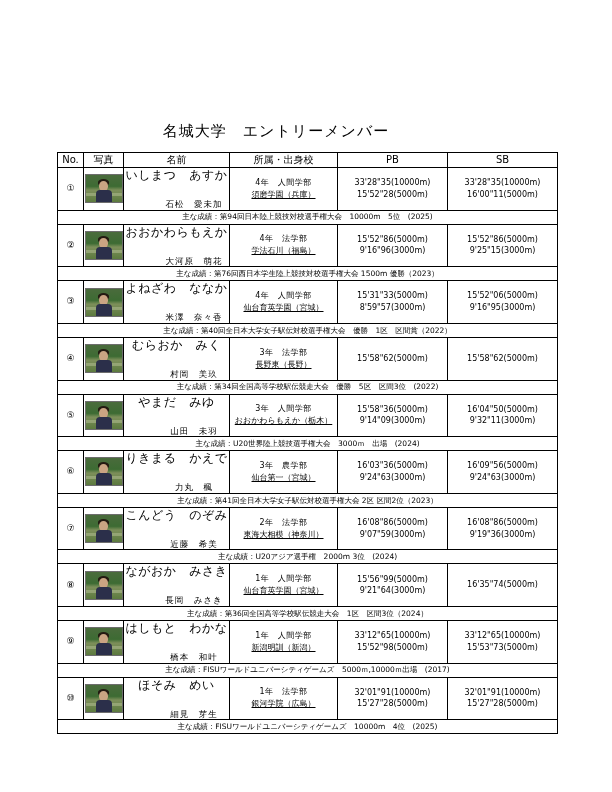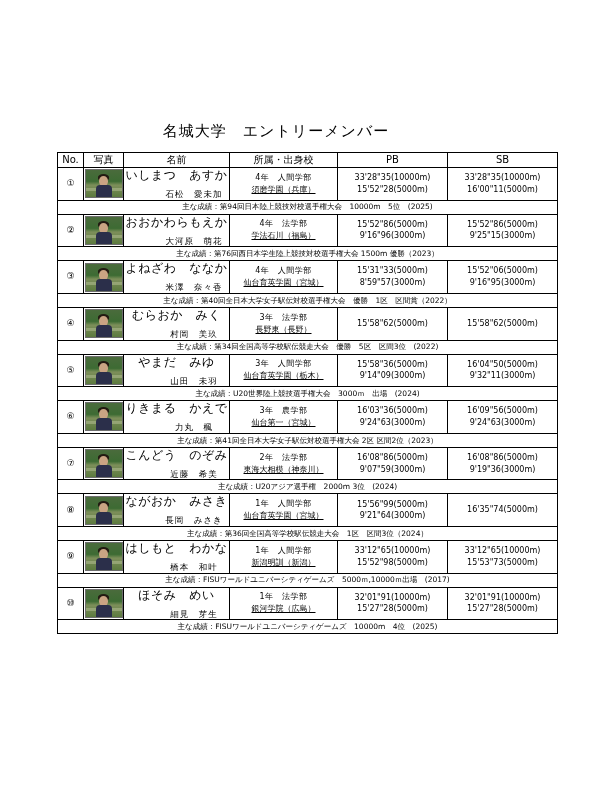--- a/index.html
+++ b/index.html
@@ -70,21 +70,21 @@
   }
   .namecell .kana {
     display: block;
     font-size: 12px;
     letter-spacing: 0.5px;
   }
   .namecell .kanji {
     display: block;
     font-size: 8.5px;
     letter-spacing: 1px;
-    margin-top: 6px;
+    margin-top: 16px;
     padding-left: 35px;
   }
   .affcell {
     text-align: center;
     font-size: 8px;
   }
   .affcell .grade {
     display: block;
     letter-spacing: 0.5px;
   }
@@ -311,21 +311,21 @@
               <div class="head"></div>
               <div class="body"></div>
             </div>
           </td>
           <td class="namecell">
             <span class="kana">やまだ　みゆ</span>
             <span class="kanji">山田　未羽</span>
           </td>
           <td class="affcell">
             <span class="grade">3年　人間学部</span>
-            <span class="school">仙台育英学園（栃木）</span>
+            <span class="school">おおかわらもえか（栃木）</span>
           </td>
           <td class="markcell">
             <span>15'58"36(5000m)</span>
             <span>9'14"09(3000m)</span>
           </td>
           <td class="markcell">
             <span>16'04"50(5000m)</span>
             <span>9'32"11(3000m)</span>
           </td>
         </tr>

